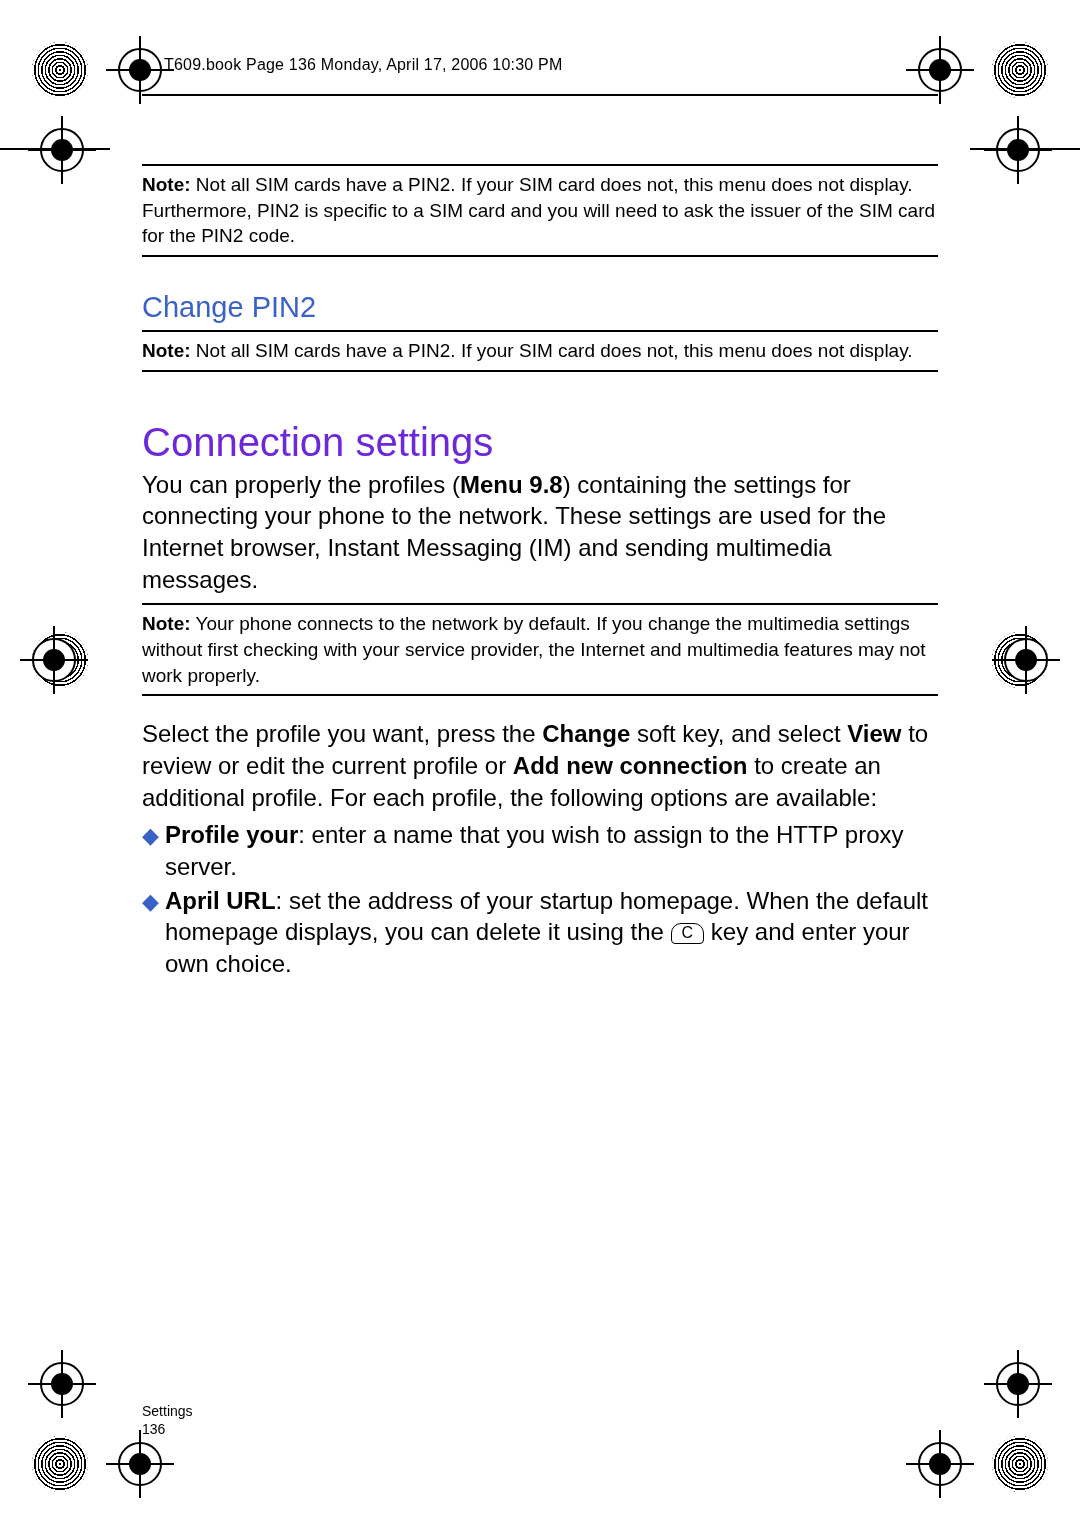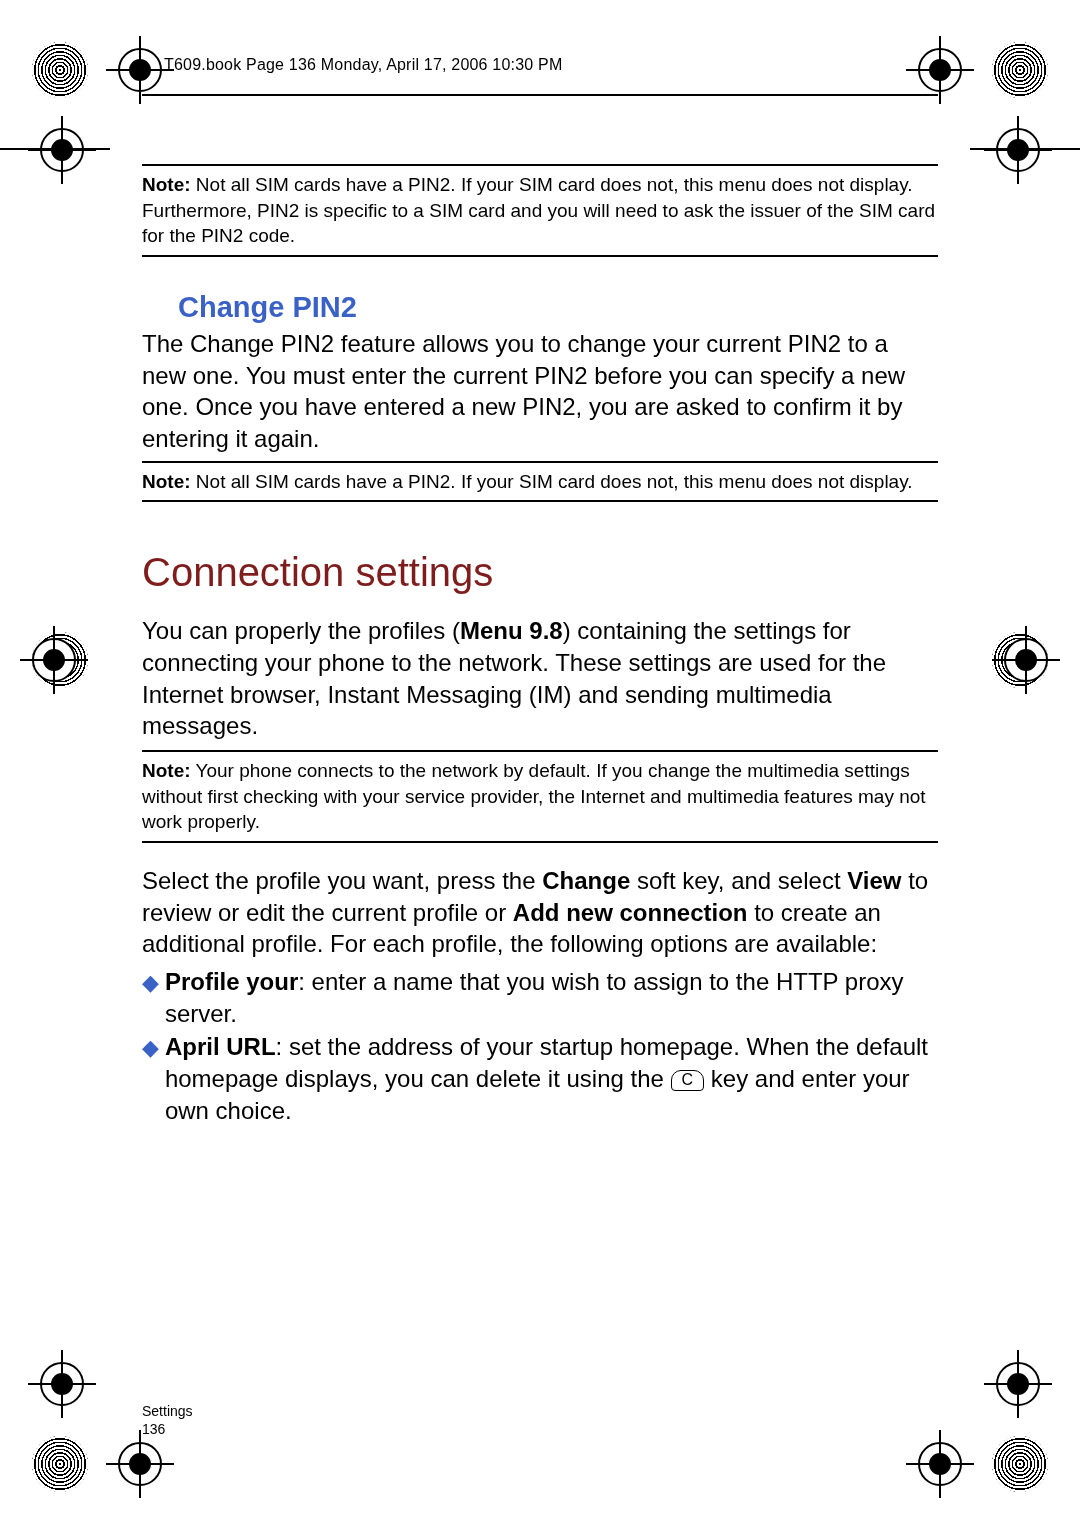--- a/index.html
+++ b/index.html
@@ -79,32 +79,31 @@
     .rule-thick { height: 2px; background:#000; margin: 0; }
     .note {
       font-size: 19px;
       line-height: 1.35;
       padding: 6px 2px 6px 0;
     }
     .note .lbl { font-weight: bold; }
     .subhead {
       color: #3a62c6;
       font-size: 29px;
-      font-weight: 700;
+      font-weight: 400;
       margin-top: 34px;
       margin-bottom: 4px;
       font-family: Arial, sans-serif;
-      margin-left: 36px;
     }
     .h1 {
-      color: #7f1d1d;
+      color: #6d28d9;
       font-size: 40px;
       font-weight: 400;
       margin-top: 48px;
-      margin-bottom: 20px;
+      margin-bottom: 4px;
     }
     .body {
       font-size: 24px;
       line-height: 1.32;
     }
     .list { margin-top: 6px; }
     .li {
       display: flex;
       font-size: 24px;
       line-height: 1.32;
@@ -184,21 +183,20 @@
   <div class="header-line"></div>
 
   <div class="content">
     <div class="rule-thick"></div>
     <div class="note">
       <span class="lbl">Note:</span><span> Not all SIM cards have a PIN2. If your SIM card does not, this menu does not display. Furthermore, PIN2 is specific to a SIM card and you will need to ask the issuer of the SIM card for the PIN2 code.</span>
     </div>
     <div class="rule-thick"></div>
 
     <div class="subhead">Change PIN2</div>
-    <div class="body">The Change PIN2 feature allows you to change your current PIN2 to a new one. You must enter the current PIN2 before you can specify a new one. Once you have entered a new PIN2, you are asked to confirm it by entering it again.</div>
 
     <div class="rule-thick" style="margin-top:6px"></div>
     <div class="note">
       <span class="lbl">Note:</span><span> Not all SIM cards have a PIN2. If your SIM card does not, this menu does not display.</span>
     </div>
     <div class="rule-thick"></div>
 
     <div class="h1">Connection settings</div>
     <div class="body">
       <span>You can properly the profiles (</span><span style="font-weight:bold">Menu 9.8</span><span>) containing the settings for connecting your phone to the network. These settings are used for the Internet browser, Instant Messaging (IM) and sending multimedia messages.</span>

